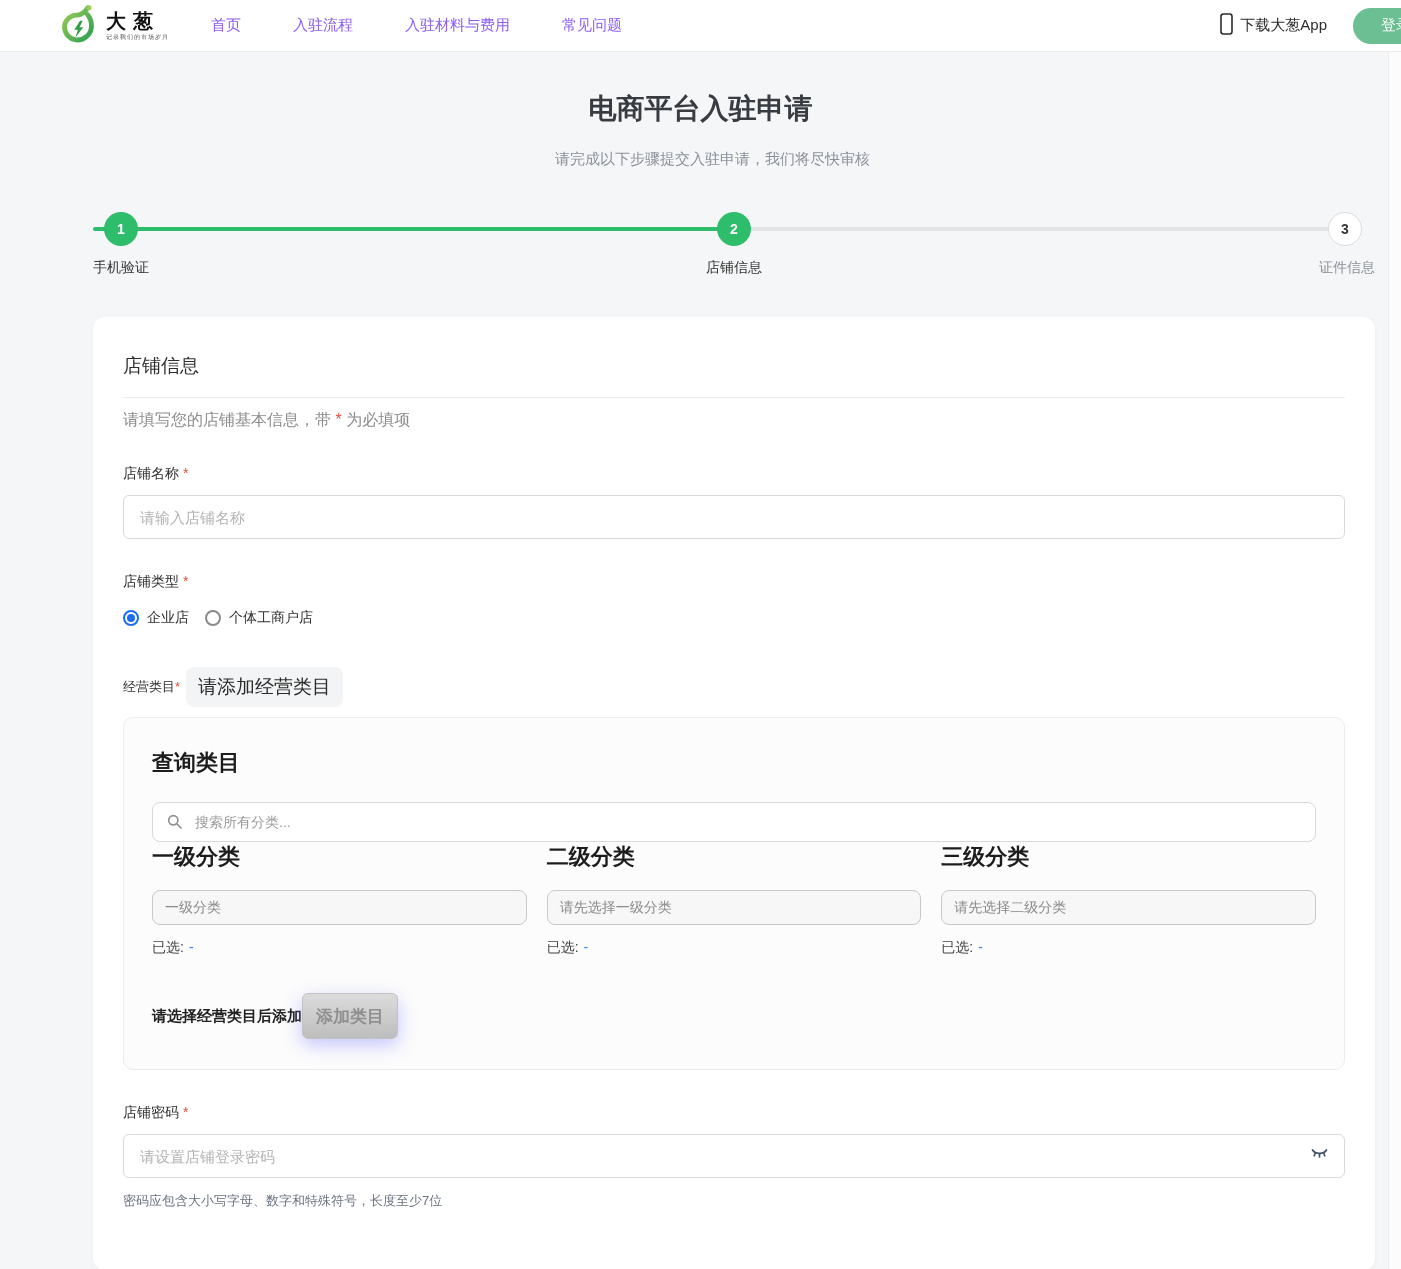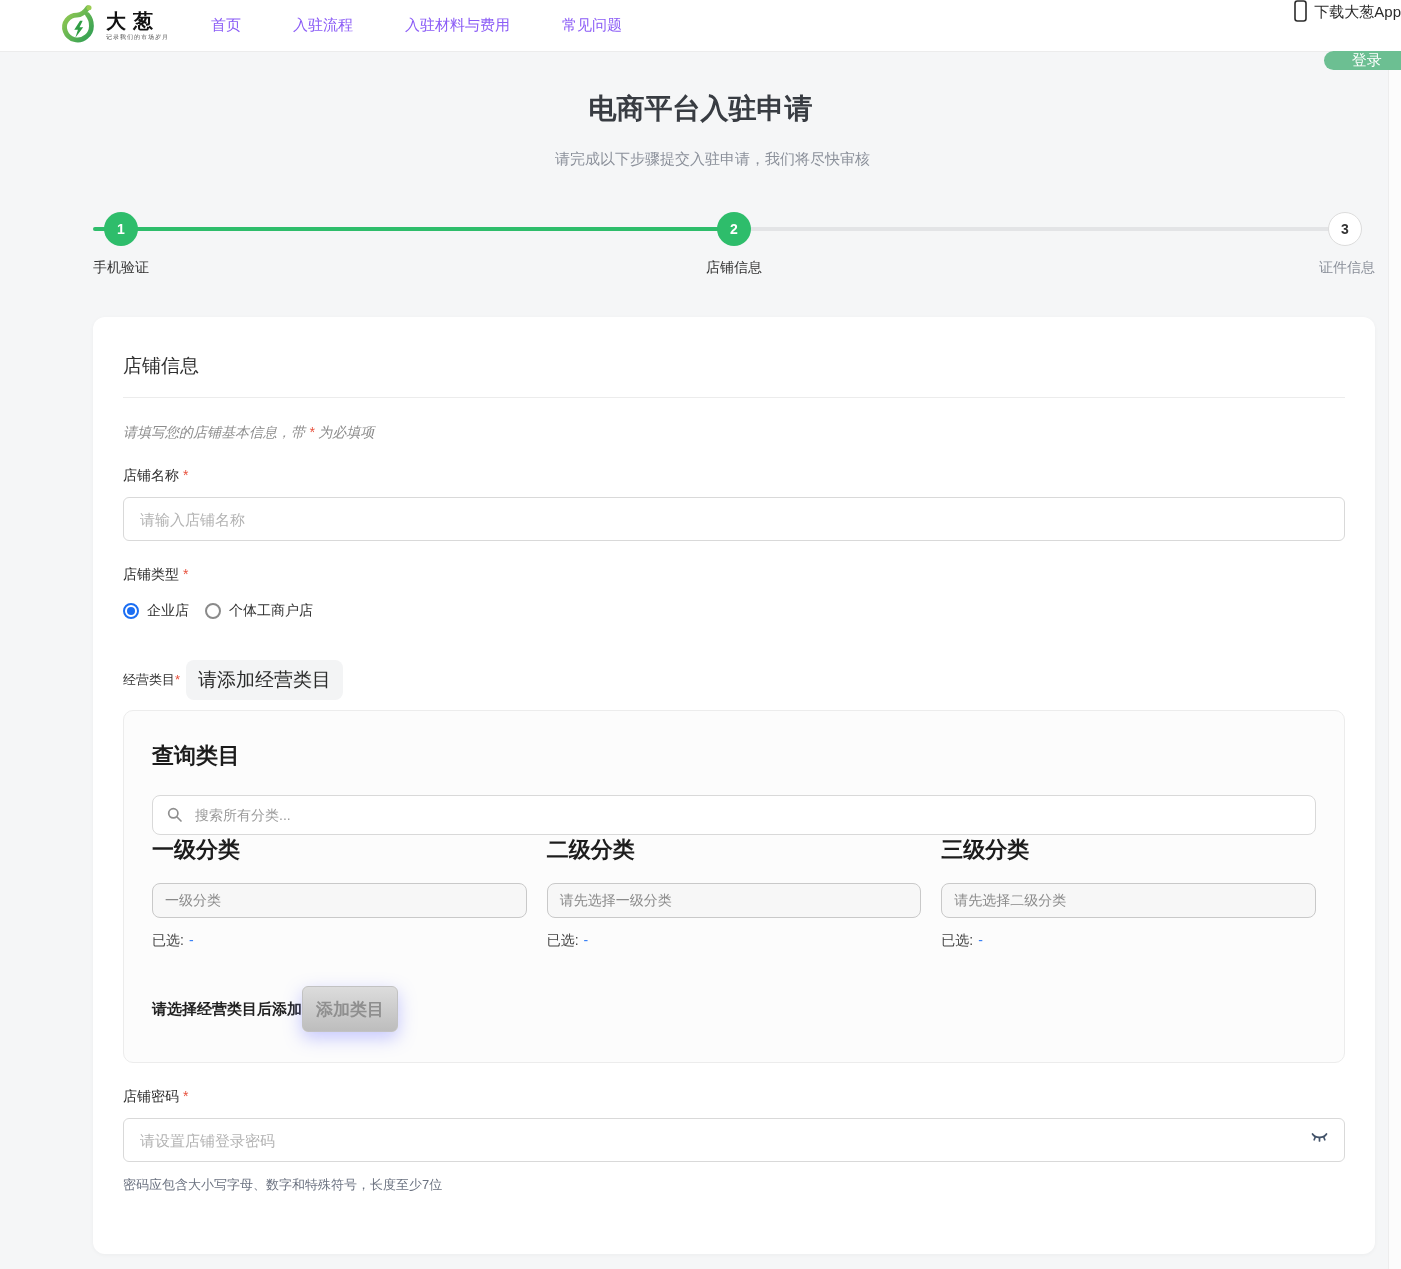--- a/index.html
+++ b/index.html
@@ -8,21 +8,21 @@
   .page { position:relative; width:1401px; height:1269px; background:#f5f6f7; }
 
   
   .topbar { position:relative; z-index:5; display:flex; height:52px; background:#fff; border-bottom:1px solid #ececec; padding:0 0 0 60px; }
   .brand { display:flex; align-items:center; gap:8px; }
   .brand-text { display:flex; flex-direction:column; line-height:1; }
   .brand-name { font-family:"DejaVu Serif","Liberation Serif",serif; font-weight:bold; font-size:20px; letter-spacing:7px; color:#111; }
   .brand-tagline { font-size:6px; color:#555; margin-top:3px; letter-spacing:1px; }
   .nav { display:flex; align-items:center; gap:52px; margin-left:42px; }
   .nav a { font-size:15px; color:#8b5cf6; text-decoration:none; cursor:pointer; }
-  .header-right { margin-left:auto; display:flex; align-items:center; gap:26px;flex-direction:column; }
+  .header-right { margin-left:auto; display:flex; align-items:center; gap:26px; }
   .download { display:flex; align-items:center; gap:7px; font-size:15px; color:#2b2b2b; cursor:pointer; }
   .login-btn { height:36px; min-width:86px; padding:0 28px; border:none; border-radius:18px; background:#6cbf92; color:#fff; font-size:15px; cursor:pointer; margin-right:-38px; }
 
   
   .scroll-strip { position:absolute; right:0; top:52px; width:13px; height:1217px; background:#fcfcfc; border-left:1px solid #ededed; z-index:4; }
 
   
   .hero { text-align:center; }
   .hero-title { margin-top:38px; font-size:28px; font-weight:600; color:#383c42; }
   .hero-subtitle { margin-top:22px; font-size:15px; color:#8b909a;padding-left:24px; }
@@ -34,23 +34,23 @@
   .step-circle { position:absolute; top:7px; width:34px; height:34px; border-radius:50%; display:flex; align-items:center; justify-content:center; font-size:14px; font-weight:bold; }
   .step-circle.done, .step-circle.active { background:#2ebd6b; color:#fff; }
   .step-circle.pending { background:#fff; color:#333; border:1px solid #dcdcdc; }
   .step-label { position:absolute; top:54px; font-size:14px; color:#333; }
   .step-label.pending { color:#8a8f99; }
 
   
   .card { margin:28px 26px 0 93px; width:1282px; background:#fff; border-radius:12px; box-shadow:0 1px 4px rgba(0,0,0,.04); padding:36px 30px 60px 30px; }
   .card h2 { font-size:19px; font-weight:500; color:#2f2f2f; }
   .card-divider { border:none; border-top:1px solid #ececec; margin-top:18px; }
-  .intro { margin-top:26px; font-size:14px; color:#8c8c8c;font-style:italic; }
+  .intro { margin-top:12px; font-size:16px; color:#8c8c8c; }
   .req { color:#e7503c; }
-  .field-label { display:block; margin-top:25px; font-size:14px; color:#2f2f2f; }
+  .field-label { display:block; margin-top:34px; font-size:14px; color:#2f2f2f; }
   .text-input { width:100%; height:44px; margin-top:12px; border:1px solid #d9d9d9; border-radius:6px; padding:0 16px; font-size:15px; color:#333; background:#fff; outline:none; font-family:inherit; }
   .text-input::placeholder { color:#b3b3b3; }
 
   
   .radio-row { display:flex; align-items:center; gap:16px; margin-top:18px; }
   .radio-opt { display:flex; align-items:center; gap:8px; font-size:14px; color:#2f2f2f; cursor:pointer; }
   .radio-dot { width:16px; height:16px; border-radius:50%; border:2px solid #8a8a8a; background:#fff; position:relative; flex:0 0 auto; }
   .radio-dot.checked { border-color:#1b6ef3; }
   .radio-dot.checked::after { content:""; position:absolute; left:2px; top:2px; width:8px; height:8px; border-radius:50%; background:#1b6ef3; }
 

